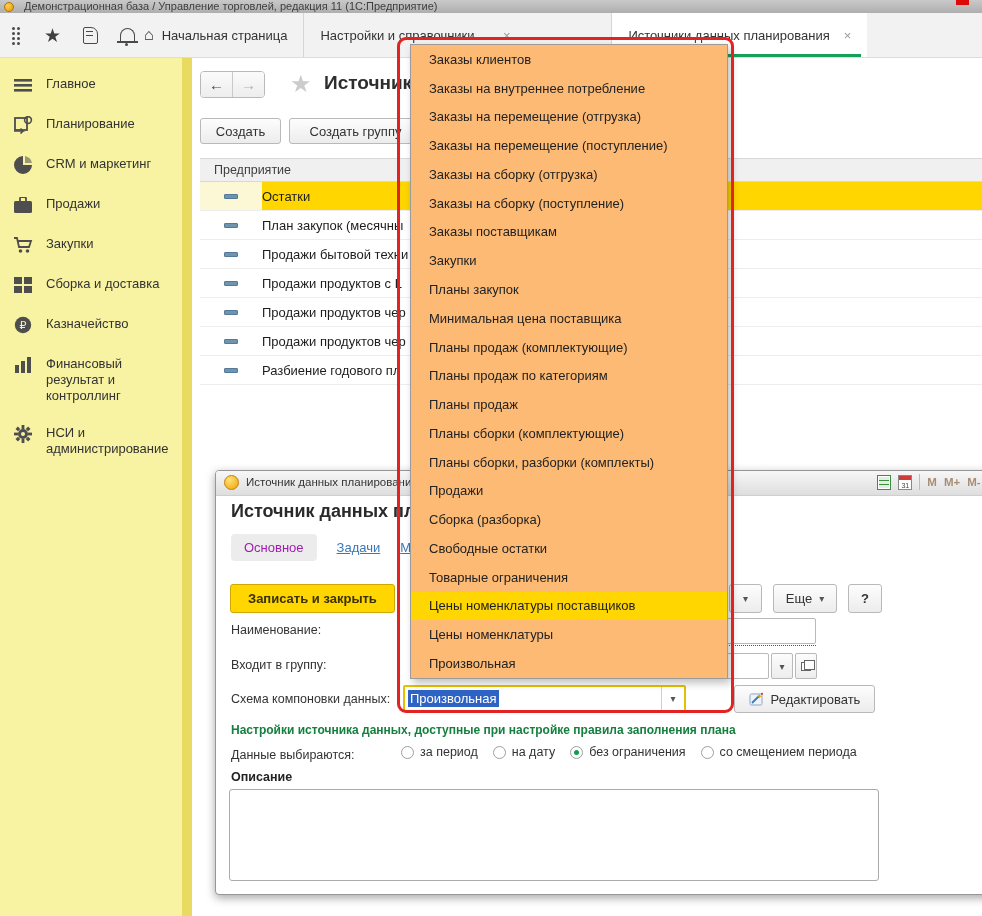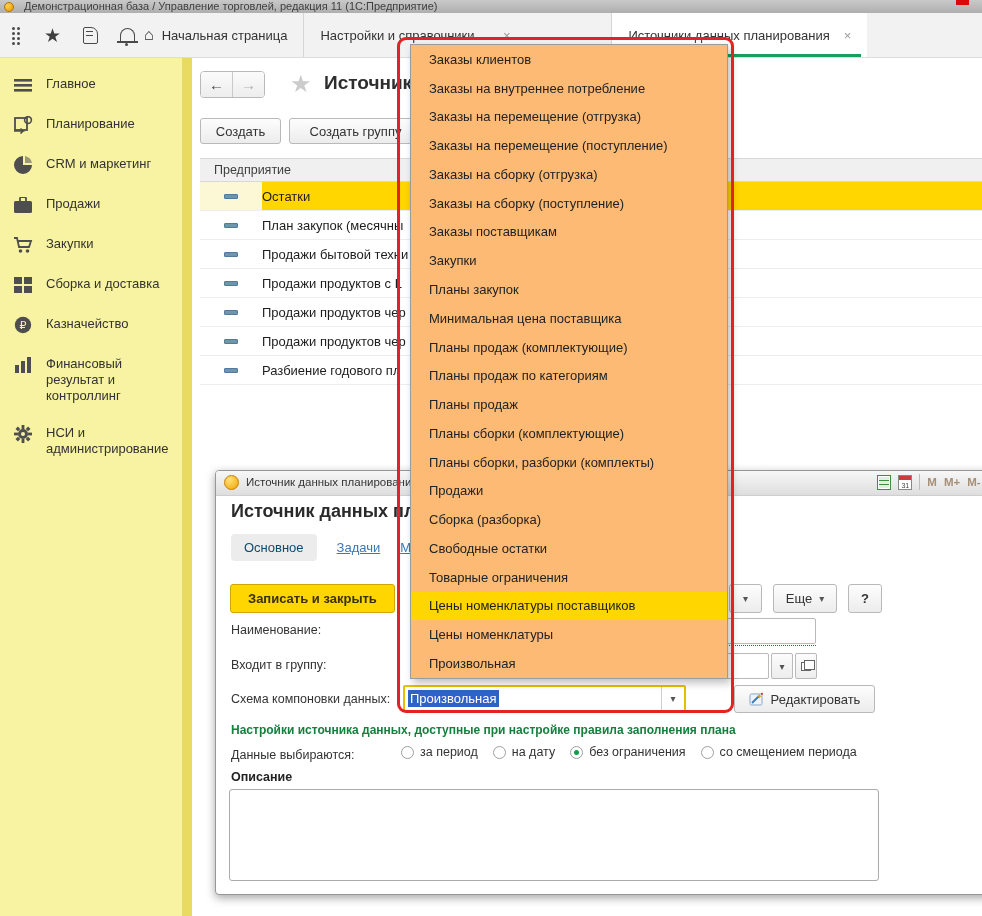--- a/index.html
+++ b/index.html
@@ -81,21 +81,21 @@
      repeating-linear-gradient(#dff0df 0 3px,#3f8e3f 3px 4px);}
   .cal-ic{width:14px;height:15px;border:1px solid #888;background:#fff;position:relative;box-sizing:border-box;
      font-size:7px;color:#444;display:flex;align-items:flex-end;justify-content:center;}
   .cal-ic:before{content:"";position:absolute;left:0;right:0;top:0;height:4px;background:#d23a3a;}
   .vsep{width:1px;height:16px;background:#bdbdbd;}
   .membtn{font-size:11.5px;color:#a78f77;font-weight:bold;}
   .maxbox{width:11px;height:10px;border:2px solid #555;box-sizing:border-box;}
   .closex2{font-size:16px;color:#444;font-weight:bold;line-height:1;}
   .dlg-heading{position:absolute;left:15px;top:30px;font-size:18px;font-weight:bold;color:#2a2a2a;white-space:nowrap;}
   .dlg-tabs{position:absolute;left:15px;top:63px;display:flex;align-items:center;gap:20px;}
-  .pill{background:#ececec;border-radius:4px;padding:6px 13px;font-size:13px;color:#0c4a6e;}
+  .pill{background:#ececec;border-radius:4px;padding:6px 13px;font-size:13px;color:#a21caf;}
   .dlink{color:#3a77b5;text-decoration:underline;font-size:13px;}
   .btn-save{position:absolute;left:14px;top:113px;height:29px;padding:0 17px;display:flex;align-items:center;
     background:#ffd600;border:1px solid #cfa700;border-radius:3px;font-size:13px;font-weight:bold;color:#3a3000;box-sizing:border-box;}
   .btn-splitarrow{position:absolute;left:513px;top:113px;width:33px;height:29px;}
   .btn-more{position:absolute;left:557px;top:113px;width:64px;height:29px;gap:7px;}
   .btn-help{position:absolute;left:632px;top:113px;width:34px;height:29px;font-weight:bold;}
   .flabel{position:absolute;left:15px;font-size:12.5px;color:#333;white-space:nowrap;}
   .finput{position:absolute;background:#fff;border:1px solid #b9b9b9;border-radius:2px;box-sizing:border-box;}
   .req-line{position:absolute;border-bottom:1px dotted #cc2222;}
   .mini-btn{position:absolute;width:22px;height:26px;display:flex;align-items:center;justify-content:center;

